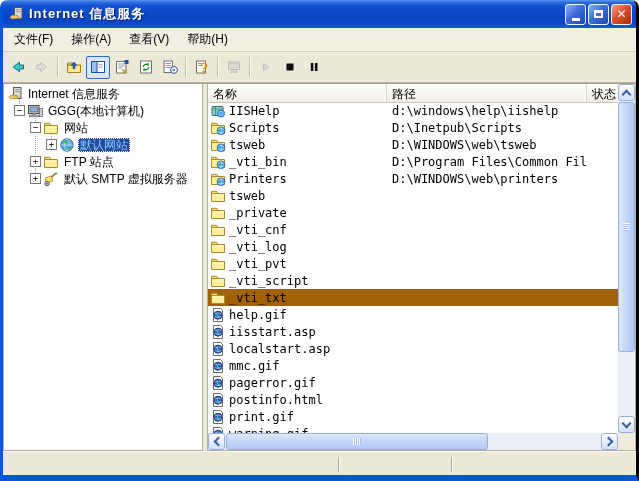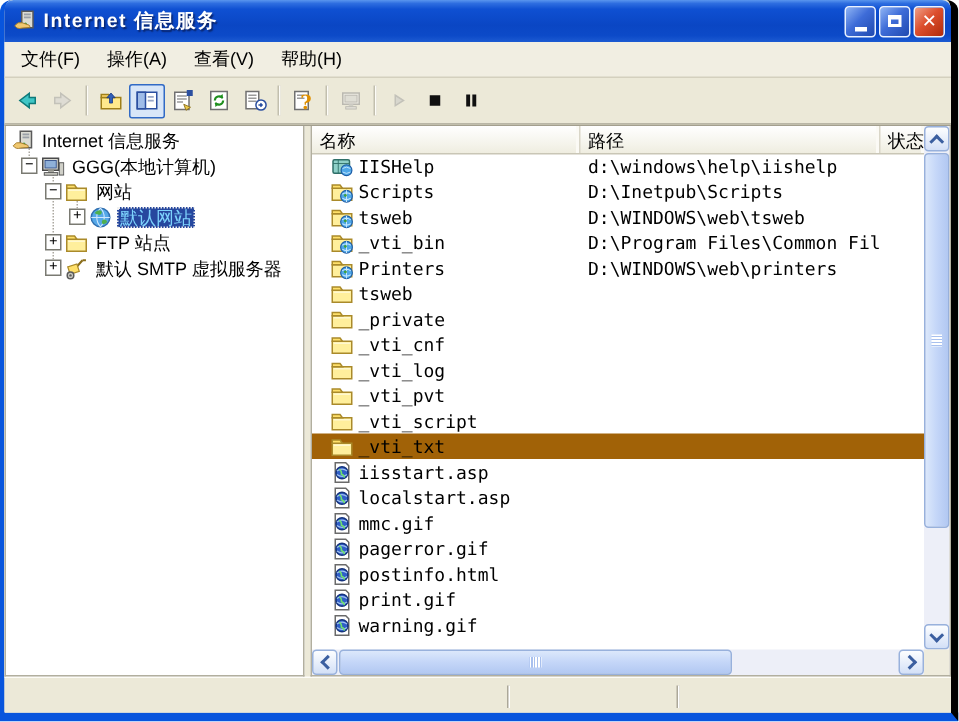--- a/index.html
+++ b/index.html
@@ -1,20 +1,20 @@
 <!DOCTYPE html>
 <html><head>
 <meta charset="utf-8">
 <style>
   html,body{margin:0;padding:0;}
   body{width:639px;height:481px;overflow:hidden;background:#fff;
        font-family:"Liberation Sans","DejaVu Sans",sans-serif;font-size:12px;color:#000;
        -webkit-font-smoothing:none;}
   .window{position:absolute;inset:0;display:flex;flex-direction:column;box-sizing:border-box;
-          border-left:3px solid #0855DD;border-right:5px solid #000000;border-bottom:6px solid #0855DD;
+          border-left:3px solid #0855DD;border-right:3px solid #000000;border-bottom:6px solid #0855DD;
           border-radius:8px 8px 0 0;background:#ECE9D8;}
   
   .titlebar{height:28px;flex:0 0 28px;display:flex;align-items:center;padding:0 4px 0 5px;
             border-radius:6px 6px 0 0;
             background:linear-gradient(180deg,#5A96EE 0%,#2E6EE0 8%,#0F50D2 22%,#0A46C4 60%,#0C4AC8 85%,#1C5AD2 100%);}
   .title-icon{width:16px;height:16px;margin-right:5px;flex:0 0 16px;}
   .title-text{color:#fff;font-weight:bold;font-size:13px;letter-spacing:1px;
               text-shadow:1px 1px 1px #0A246A;flex:1;white-space:nowrap;overflow:hidden;}
   .win-controls{display:flex;gap:2px;}
   .wbtn{width:21px;height:21px;border-radius:3px;border:1px solid #EAF2FF;box-sizing:border-box;
@@ -56,21 +56,21 @@
   .lheader{position:absolute;top:0;left:0;right:17px;height:18px;display:flex;
            background:linear-gradient(180deg,#FFFFFF,#F4F3EA 70%,#EFEDE0);border-bottom:1px solid #C9C6B6;}
   .hcell{box-sizing:border-box;padding:2px 16px 0 5px;border-right:1px solid #D9D6C8;
          box-shadow:inset -2px 0 0 #FBFAF5;white-space:nowrap;overflow:hidden;}
   .hcell.c-name{width:179px;flex:0 0 179px;}
   .hcell.c-path{width:200px;flex:0 0 200px;}
   .hcell.c-status{flex:1;border-right:none;}
   .rows{position:absolute;top:18px;left:0;right:17px;bottom:17px;overflow:hidden;}
   .lrow{height:17px;display:flex;align-items:center;font-family:"DejaVu Sans Mono","Liberation Mono",monospace;}
   .lrow.hot{background:#a16207;}
-  .cell-name{width:179px;flex:0 0 179px;display:flex;align-items:center;overflow:hidden;padding-left:12px;box-sizing:border-box;}
+  .cell-name{width:179px;flex:0 0 179px;display:flex;align-items:center;overflow:hidden;padding-left:2px;box-sizing:border-box;}
   .cell-name .ic{width:16px;height:16px;flex:0 0 16px;margin-right:3px;}
   .cell-path{width:200px;flex:0 0 200px;overflow:hidden;white-space:nowrap;padding-left:5px;box-sizing:border-box;}
   .cell-status{flex:1;overflow:hidden;}
   
   .vscroll{position:absolute;top:0;right:0;bottom:17px;width:17px;background:#EDEFF8;}
   .hscroll{position:absolute;left:0;right:17px;bottom:0;height:17px;background:#EDEFF8;}
   .corner{position:absolute;right:0;bottom:0;width:17px;height:17px;background:#EFECDD;}
   .sbtn{position:absolute;width:17px;height:17px;box-sizing:border-box;border:1px solid #98B1DC;border-radius:3px;
         background:linear-gradient(180deg,#FDFEFF,#D3E0F7);display:flex;align-items:center;justify-content:center;}
   .vscroll .up{top:0;left:0;}  .vscroll .down{bottom:0;left:0;}
@@ -448,20 +448,33 @@
             <div class="cell-status"></div>
           </div>
           <div class="lrow">
             <div class="cell-name">
               <span class="ic"><svg xmlns="http://www.w3.org/2000/svg" width="16" height="16" viewBox="0 0 16 16">
                   <path d="M3.5 1.5 h7 l2 2 v11 h-9 z" fill="#fff" stroke="#6A6A6A"></path>
                   <circle cx="8" cy="8.2" r="4" fill="#2F5FC8" stroke="#14337E"></circle>
                   <path d="M4.6 7 q3.4-2.4 6.8 0 M4.6 9.4 q3.4 2.4 6.8 0" stroke="#9FC0F0" stroke-width="0.8" fill="none"></path>
                   <path d="M6.2 5.8 q1.8 1.4 1.4 3.4 q1.8 .4 2 2.2" stroke="#6FE06F" stroke-width="1" fill="none"></path>
                 </svg></span>
+              <span>help.gif</span>
+            </div>
+            <div class="cell-path"></div>
+            <div class="cell-status"></div>
+          </div>
+          <div class="lrow">
+            <div class="cell-name">
+              <span class="ic"><svg xmlns="http://www.w3.org/2000/svg" width="16" height="16" viewBox="0 0 16 16">
+                  <path d="M3.5 1.5 h7 l2 2 v11 h-9 z" fill="#fff" stroke="#6A6A6A"></path>
+                  <circle cx="8" cy="8.2" r="4" fill="#2F5FC8" stroke="#14337E"></circle>
+                  <path d="M4.6 7 q3.4-2.4 6.8 0 M4.6 9.4 q3.4 2.4 6.8 0" stroke="#9FC0F0" stroke-width="0.8" fill="none"></path>
+                  <path d="M6.2 5.8 q1.8 1.4 1.4 3.4 q1.8 .4 2 2.2" stroke="#6FE06F" stroke-width="1" fill="none"></path>
+                </svg></span>
               <span>iisstart.asp</span>
             </div>
             <div class="cell-path"></div>
             <div class="cell-status"></div>
           </div>
           <div class="lrow">
             <div class="cell-name">
               <span class="ic"><svg xmlns="http://www.w3.org/2000/svg" width="16" height="16" viewBox="0 0 16 16">
                   <path d="M3.5 1.5 h7 l2 2 v11 h-9 z" fill="#fff" stroke="#6A6A6A"></path>
                   <circle cx="8" cy="8.2" r="4" fill="#2F5FC8" stroke="#14337E"></circle>

